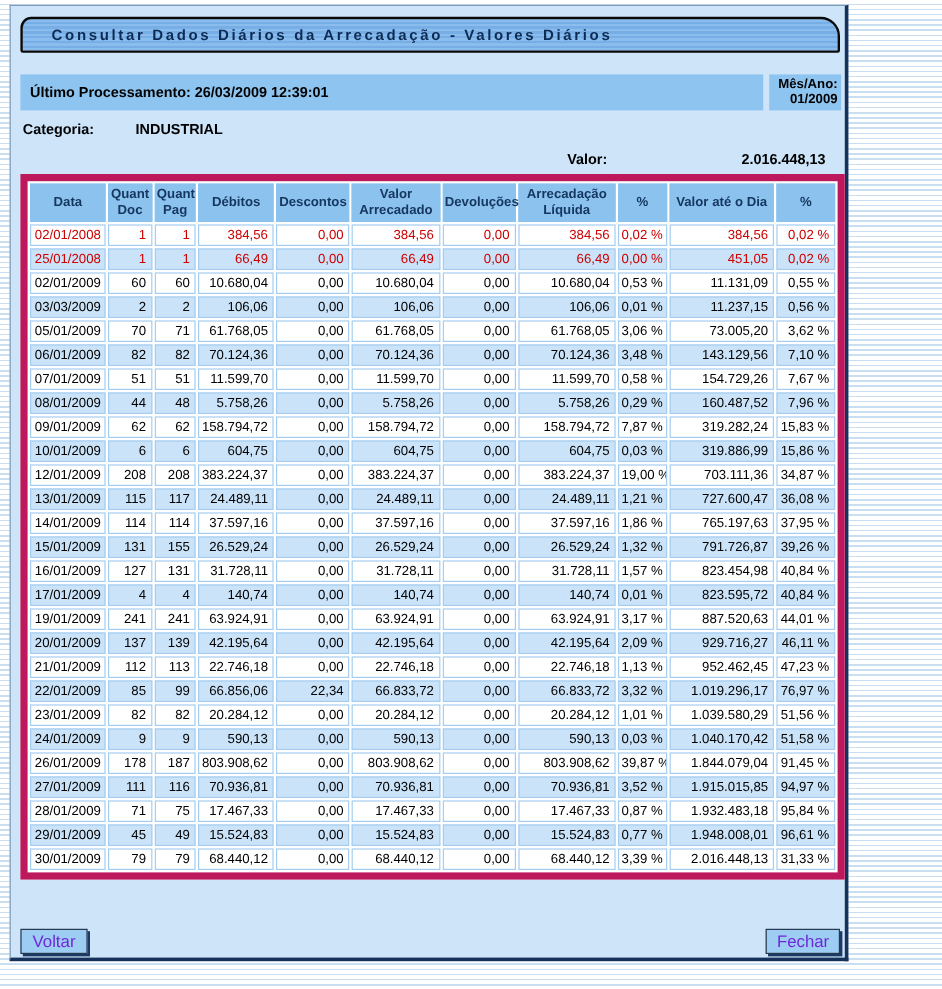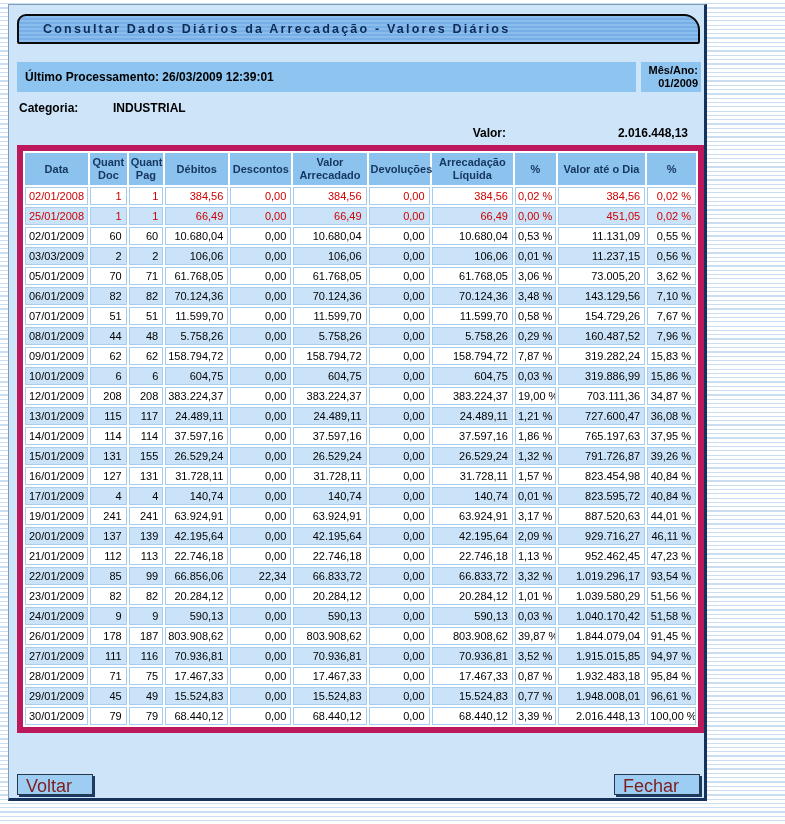--- a/index.html
+++ b/index.html
@@ -67,25 +67,25 @@
   .grid th:nth-child(5){width:60px}  .grid th:nth-child(6){width:72px}
   .grid th:nth-child(7){width:60px}  .grid th:nth-child(8){width:80px}
   .grid th:nth-child(9){width:40px}  .grid th:nth-child(10){width:86px}
   .grid th:nth-child(11){width:48px}
   .grid tbody tr:nth-child(odd) td { background:#ffffff; }
   .grid tbody tr:nth-child(even) td { background:#cbe3f8; }
   .grid tbody tr.hl td { color:#cc0000; }
 
   .btn {
     position:absolute; height:21px; min-width:56px;
-    background:#9ecdf4; color:#7f1d1d;
-    font-family:"Liberation Sans", sans-serif; font-size:18px;
+    background:#9ecdf4; color:#6d28d9;
+    font-family:"Liberation Sans", sans-serif; font-size:14px;
     border:1px solid #28384d;
     box-shadow:2px 2px 0 0 #1c3a66;
-    padding:1px 20px 2px 8px; cursor:pointer;
+    padding:1px 8px 2px 8px; cursor:pointer;
   }
   .btn-voltar { left:8px; bottom:3px; }
   .btn-fechar { right:4px; bottom:3px; }
 </style>
 </head>
 <body>
 
 <div class="panel">
 
   <div class="titlebar">
@@ -380,21 +380,21 @@
           <td>22/01/2009</td>
           <td>85</td>
           <td>99</td>
           <td>66.856,06</td>
           <td>22,34</td>
           <td>66.833,72</td>
           <td>0,00</td>
           <td>66.833,72</td>
           <td>3,32 %</td>
           <td>1.019.296,17</td>
-          <td>93,54 %</td>
+          <td>76,97 %</td>
         </tr>
         <tr>
           <td>23/01/2009</td>
           <td>82</td>
           <td>82</td>
           <td>20.284,12</td>
           <td>0,00</td>
           <td>20.284,12</td>
           <td>0,00</td>
           <td>20.284,12</td>
@@ -471,21 +471,21 @@
           <td>30/01/2009</td>
           <td>79</td>
           <td>79</td>
           <td>68.440,12</td>
           <td>0,00</td>
           <td>68.440,12</td>
           <td>0,00</td>
           <td>68.440,12</td>
           <td>3,39 %</td>
           <td>2.016.448,13</td>
-          <td>100,00 %</td>
+          <td>31,33 %</td>
         </tr>
       </tbody>
   </table>
 
   <button class="btn btn-voltar">Voltar</button>
   <button class="btn btn-fechar">Fechar</button>
 
 </div>
 
 </body></html>

